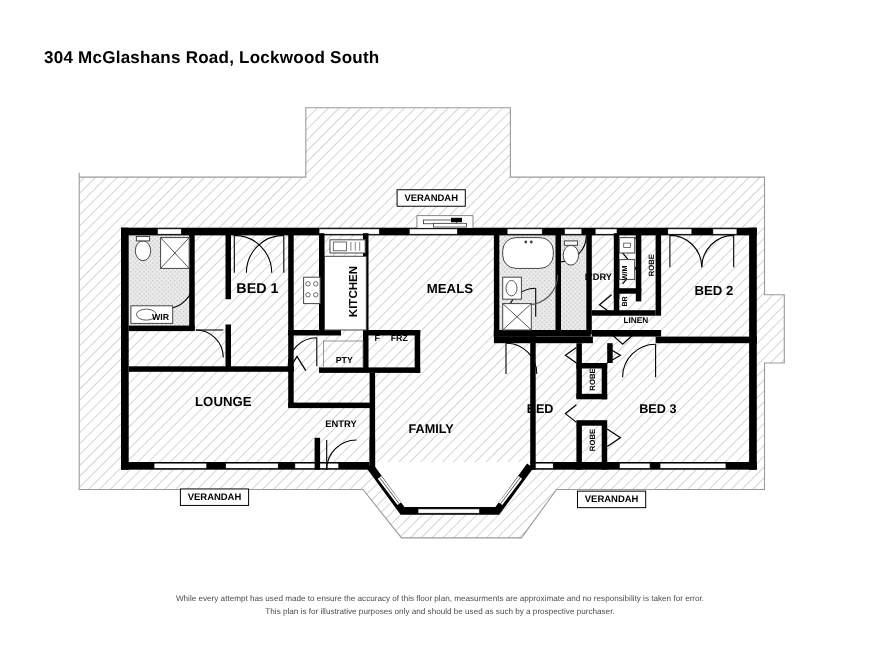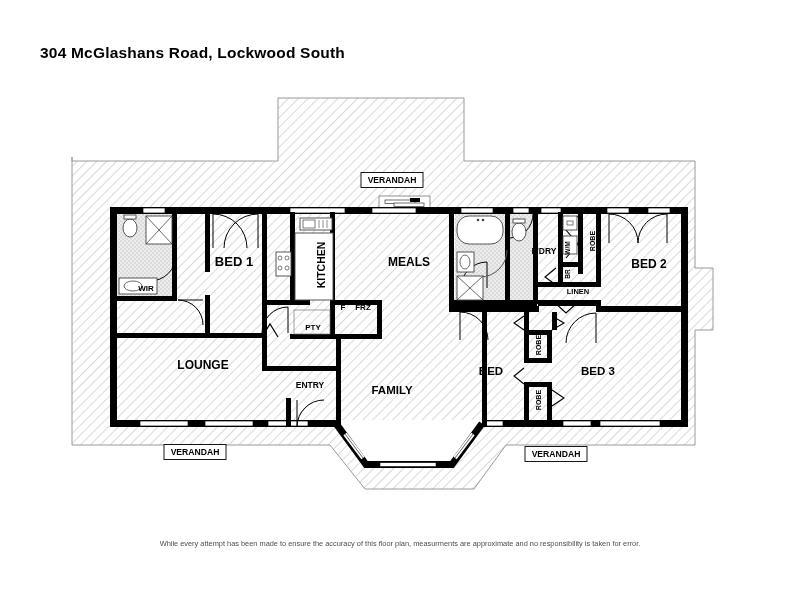--- a/index.html
+++ b/index.html
@@ -289,14 +289,15 @@
         </g>
         <g>
           <rect x="525" y="446.5" width="62" height="15" fill="#ffffff" stroke="#000000" stroke-width="0.9"></rect>
           <text x="556" y="454.5" text-anchor="middle" dominant-baseline="middle" font-family="&quot;Liberation Sans&quot;, sans-serif" font-size="8.6" font-weight="bold" fill="#000000">VERANDAH</text>
         </g>
       </g>
 </svg>
 </div>
 
 <div class="footer">
-  <div>While every attempt has been made to ensure the accuracy of this floor plan, measurments are approximate and no responsibility is taken for error.</div>
+  <div>While every attempt has used made to ensure the accuracy of this floor plan, measurments are approximate and no responsibility is taken for error.</div>
+  <div>This plan is for illustrative purposes only and should be used as such by a prospective purchaser.</div>
 </div>
 
 </body></html>

